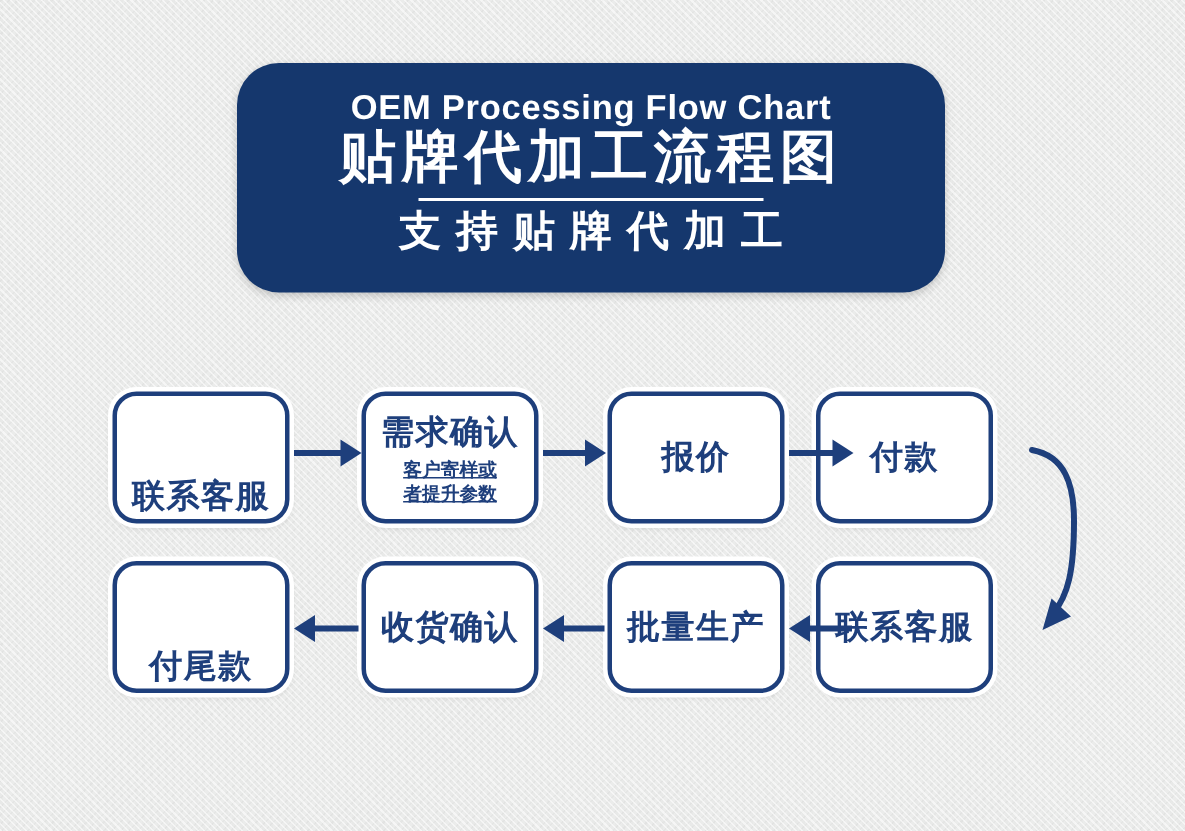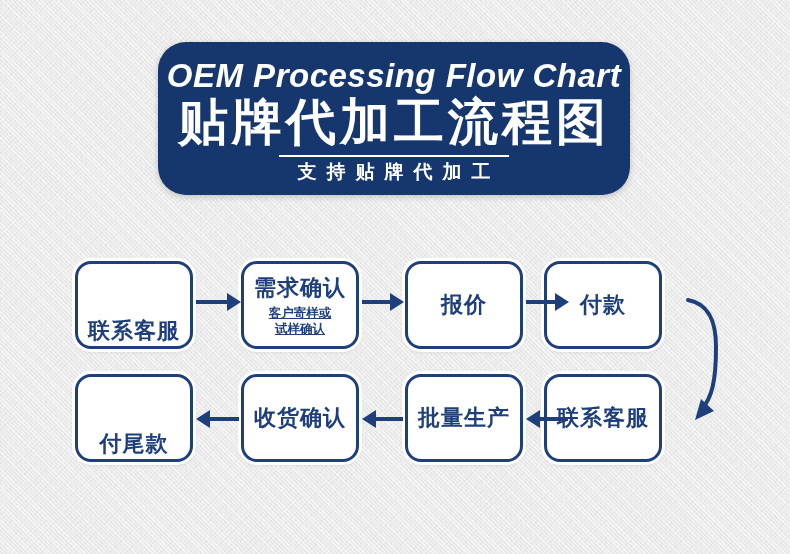--- a/index.html
+++ b/index.html
@@ -23,36 +23,35 @@
   
   .banner {
     left:158px; top:42px; width:472px; height:153px;
     background: var(--navy, #15376d);
     border-radius:28px;
     color:#fff; text-align:center;
     box-shadow:0 2px 6px rgba(0,0,0,.18);
   }
   .title-en {
     margin-top:17px;
-    font-size:33px; font-weight:bold; letter-spacing:0.5px;
+    font-size:23px; font-weight:bold; letter-spacing:0.5px;
     line-height:1.05;
-    font-style:italic;
   }
   .title-cn {
     margin-top:3px;
-    font-size:50px; font-weight:900; letter-spacing:4px;
+    font-size:38px; font-weight:900; letter-spacing:4px;
     line-height:1.02;
     white-space:nowrap;
   }
   .divider {
     width:230px; height:2px; background:#fff;
     margin:7px auto 5px auto;
   }
   .subtitle-cn {
-    font-size:19px; font-weight:bold;
+    font-size:28px; font-weight:bold;
     letter-spacing:10px; text-indent:10px;
     line-height:1.1;
   }
 
   
   .fbox {
     width:118px; height:88px; box-sizing:border-box;
     background:#fff;
     border:3px solid var(--box-border, #1e3f7c);
     border-radius:16px;
@@ -101,21 +100,21 @@
     <div class="divider"></div>
     <div class="subtitle-cn">支持贴牌代加工</div>
   </div>
 
   <div class="fbox r1 c1">
     <div class="label">联系客服</div>
   </div>
   <div class="fbox r1 c2">
     <div class="label">需求确认</div>
     <div class="sub">客户寄样或</div>
-    <div class="sub" style="margin-top:0;">试样确认</div>
+    <div class="sub" style="margin-top:0;">者提升参数</div>
   </div>
   <div class="fbox r1 c3">
     <div class="label">报价</div>
   </div>
   <div class="fbox r1 c4">
     <div class="label">付款</div>
   </div>
 
   <div class="h-arrow right ar1" style="left:196px; width:32px;"></div>
   <div class="h-arrow right ar1" style="left:362px; width:29px;"></div>

